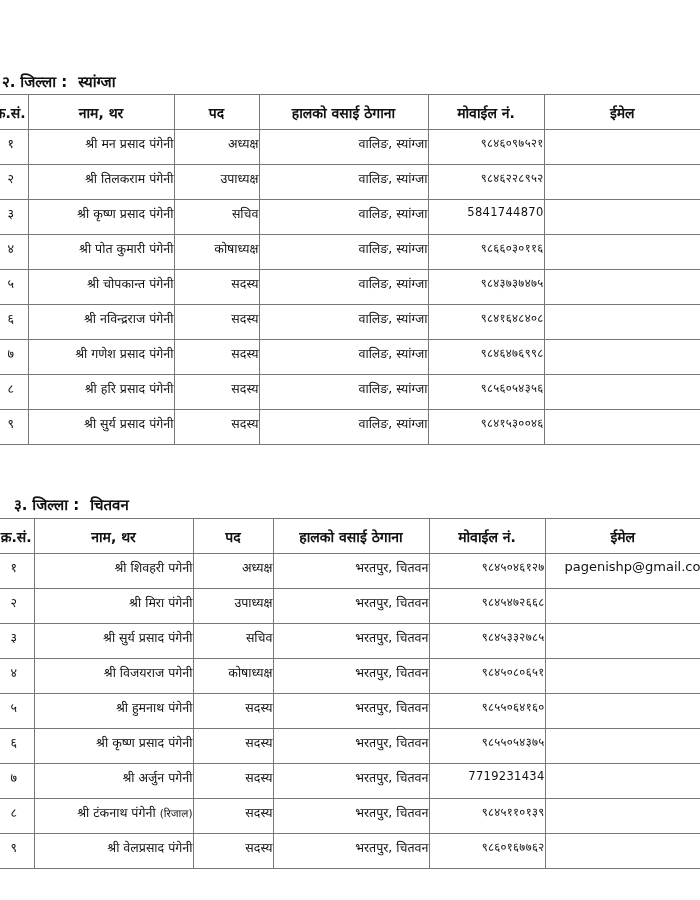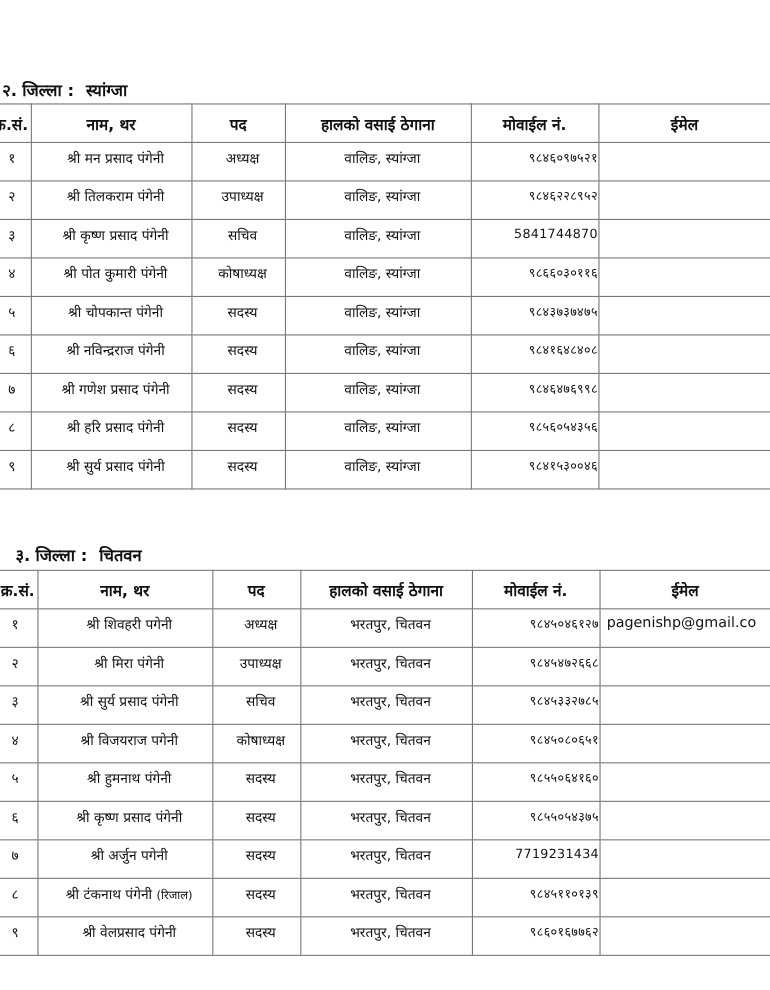--- a/index.html
+++ b/index.html
@@ -15,23 +15,23 @@
   table {
     position: absolute; border-collapse: collapse; table-layout: fixed;
   }
   td, th {
     border: 1px solid #777; padding: 0; height: 35px; box-sizing: border-box;
     font-size: 12.5px; vertical-align: top; white-space: nowrap; overflow: hidden;
   }
   th { font-weight: bold; font-size: 14px; vertical-align: middle; text-align: center; }
   td { padding-top: 5px; }
   td.c-sn { text-align: center; }
-  td.c-name, td.c-post, td.c-addr { padding-left: 8px; text-align: center; }
+  td.c-name, td.c-post, td.c-addr { padding-left: 8px; text-align: right; }
   td.c-mob { text-align: right; font-size: 11.5px; letter-spacing: 0.3px; }
-  td.c-email { text-align: left; padding-left: 6px; font-size: 13px; }
+  td.c-email { text-align: left; padding-left: 19px; font-size: 13px; }
   .small { font-size: 10.5px; }
   table tr > *:last-child { border-right: none; }
   table tr > *:first-child { border-left: none; }
 </style>
 </head>
 <body>
 
 <div class="section-title" style="left:2px; top:71px;">
   <span class="num">२.</span>
   <span class="lbl">जिल्ला :</span>

